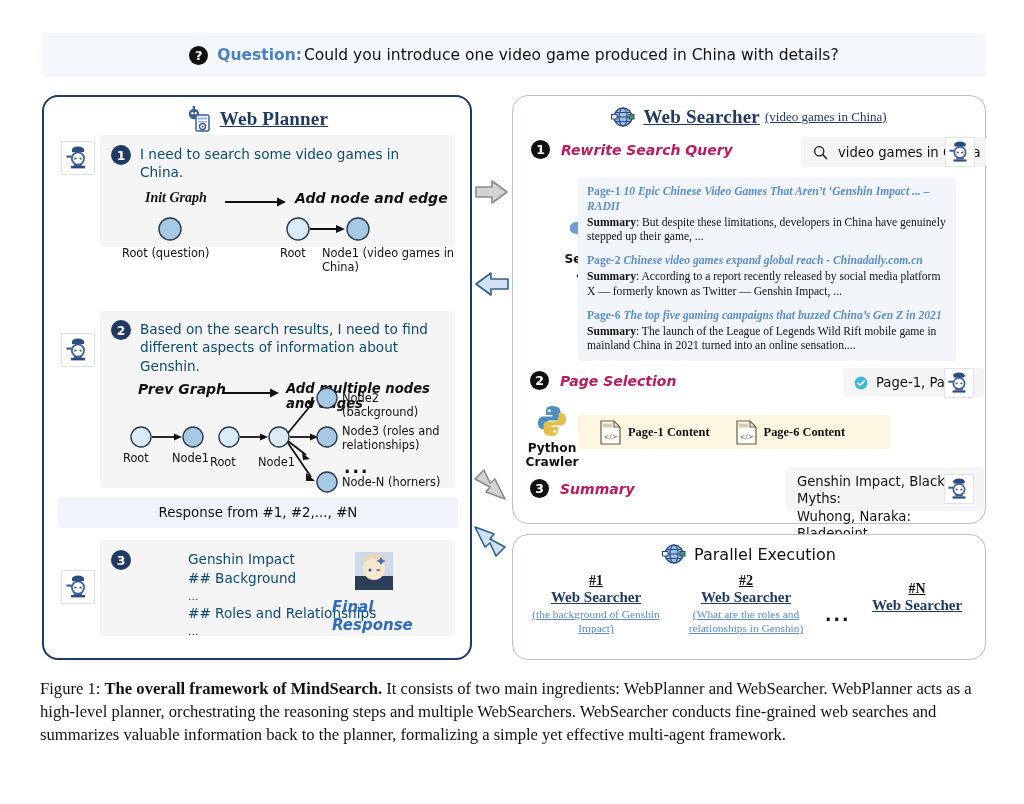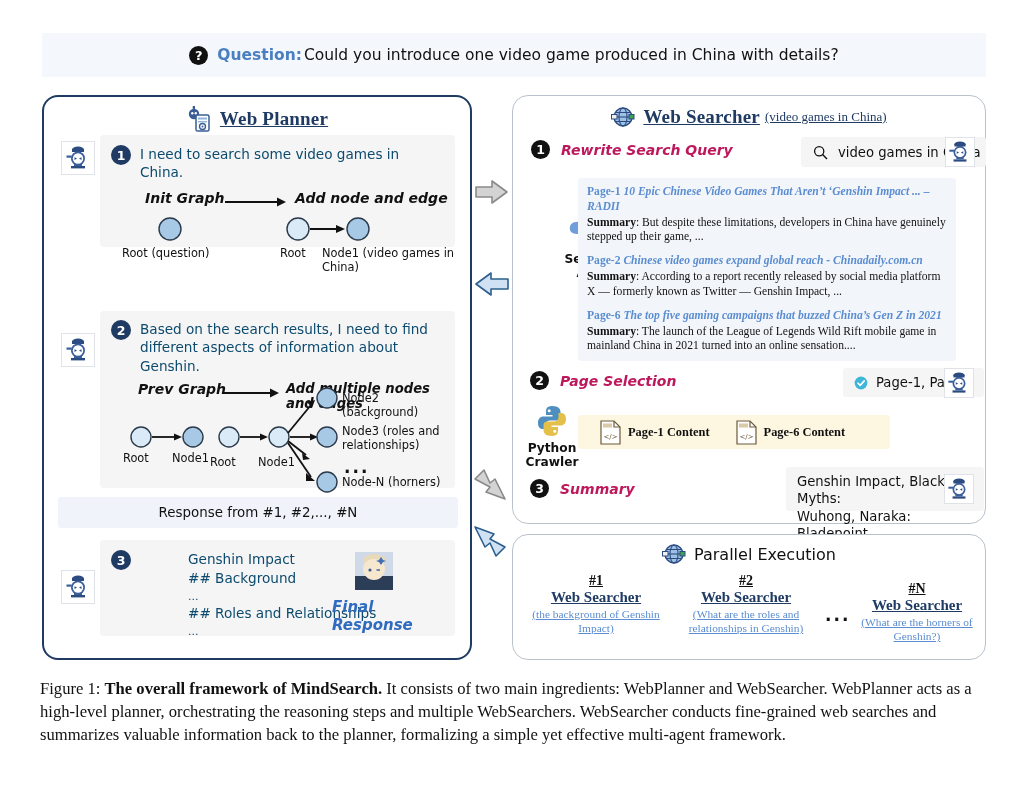--- a/index.html
+++ b/index.html
@@ -183,21 +183,21 @@
     </svg>
   </div>
 
   <div class="step-box" style="left:56px;top:38px;width:355px;height:112px;">
     <div style="display:flex;align-items:flex-start;gap:9px;padding:10px 10px 0 11px;">
       <div class="step-num">1</div>
       <div class="step-text">I need to search some video games in China.</div>
     </div>
 
     <div style="position:relative;margin-top:8px;height:72px;">
-      <span class="mono-ital" style="position:absolute;left:45px;top:0;">Init Graph</span>
+      <span class="mono-ital" style="position:absolute;left:45px;top:0;font-family:Liberation Serif, serif;">Init Graph</span>
       <svg style="position:absolute;left:125px;top:6px;" width="62" height="12">
         <line x1="0" y1="6" x2="52" y2="6" stroke="#111" stroke-width="2"></line>
         <path d="M52 1.5 L61 6 L52 10.5 Z" fill="#111"></path>
       </svg>
       <span class="mono-ital" style="position:absolute;left:195px;top:0;">Add node and edge</span>
 
       <svg style="position:absolute;left:48px;top:26px;" width="44" height="30">
         <circle cx="22" cy="13" r="11" fill="#a8c9e6" stroke="#2b3a4a" stroke-width="1.4"></circle>
       </svg>
       <span class="node-label" style="position:absolute;left:22px;top:56px;">Root (question)</span>
@@ -523,19 +523,18 @@
     <div class="ws-num">#2</div>
     <div class="ws-name">Web Searcher</div>
     <div class="ws-q">(What are the roles and relationships in Genshin)</div>
   </div>
 
   <div class="dots" style="position:absolute;left:312px;top:70px;">...</div>
 
   <div class="ws-col" style="left:340px;top:46px;width:128px;">
     <div class="ws-num">#N</div>
     <div class="ws-name">Web Searcher</div>
-    <div class="ws-q">(What are the horners of Genshin?)</div>
   </div>
 </div>
 
 <div id="caption">
   <span>Figure 1: </span><b>The overall framework of MindSearch.</b><span> It consists of two main ingredients: WebPlanner and WebSearcher. WebPlanner acts as a high-level planner, orchestrating the reasoning steps and multiple WebSearchers. WebSearcher conducts fine-grained web searches and summarizes valuable information back to the planner, formalizing a simple yet effective multi-agent framework.</span>
 </div>
 
 </body></html>

